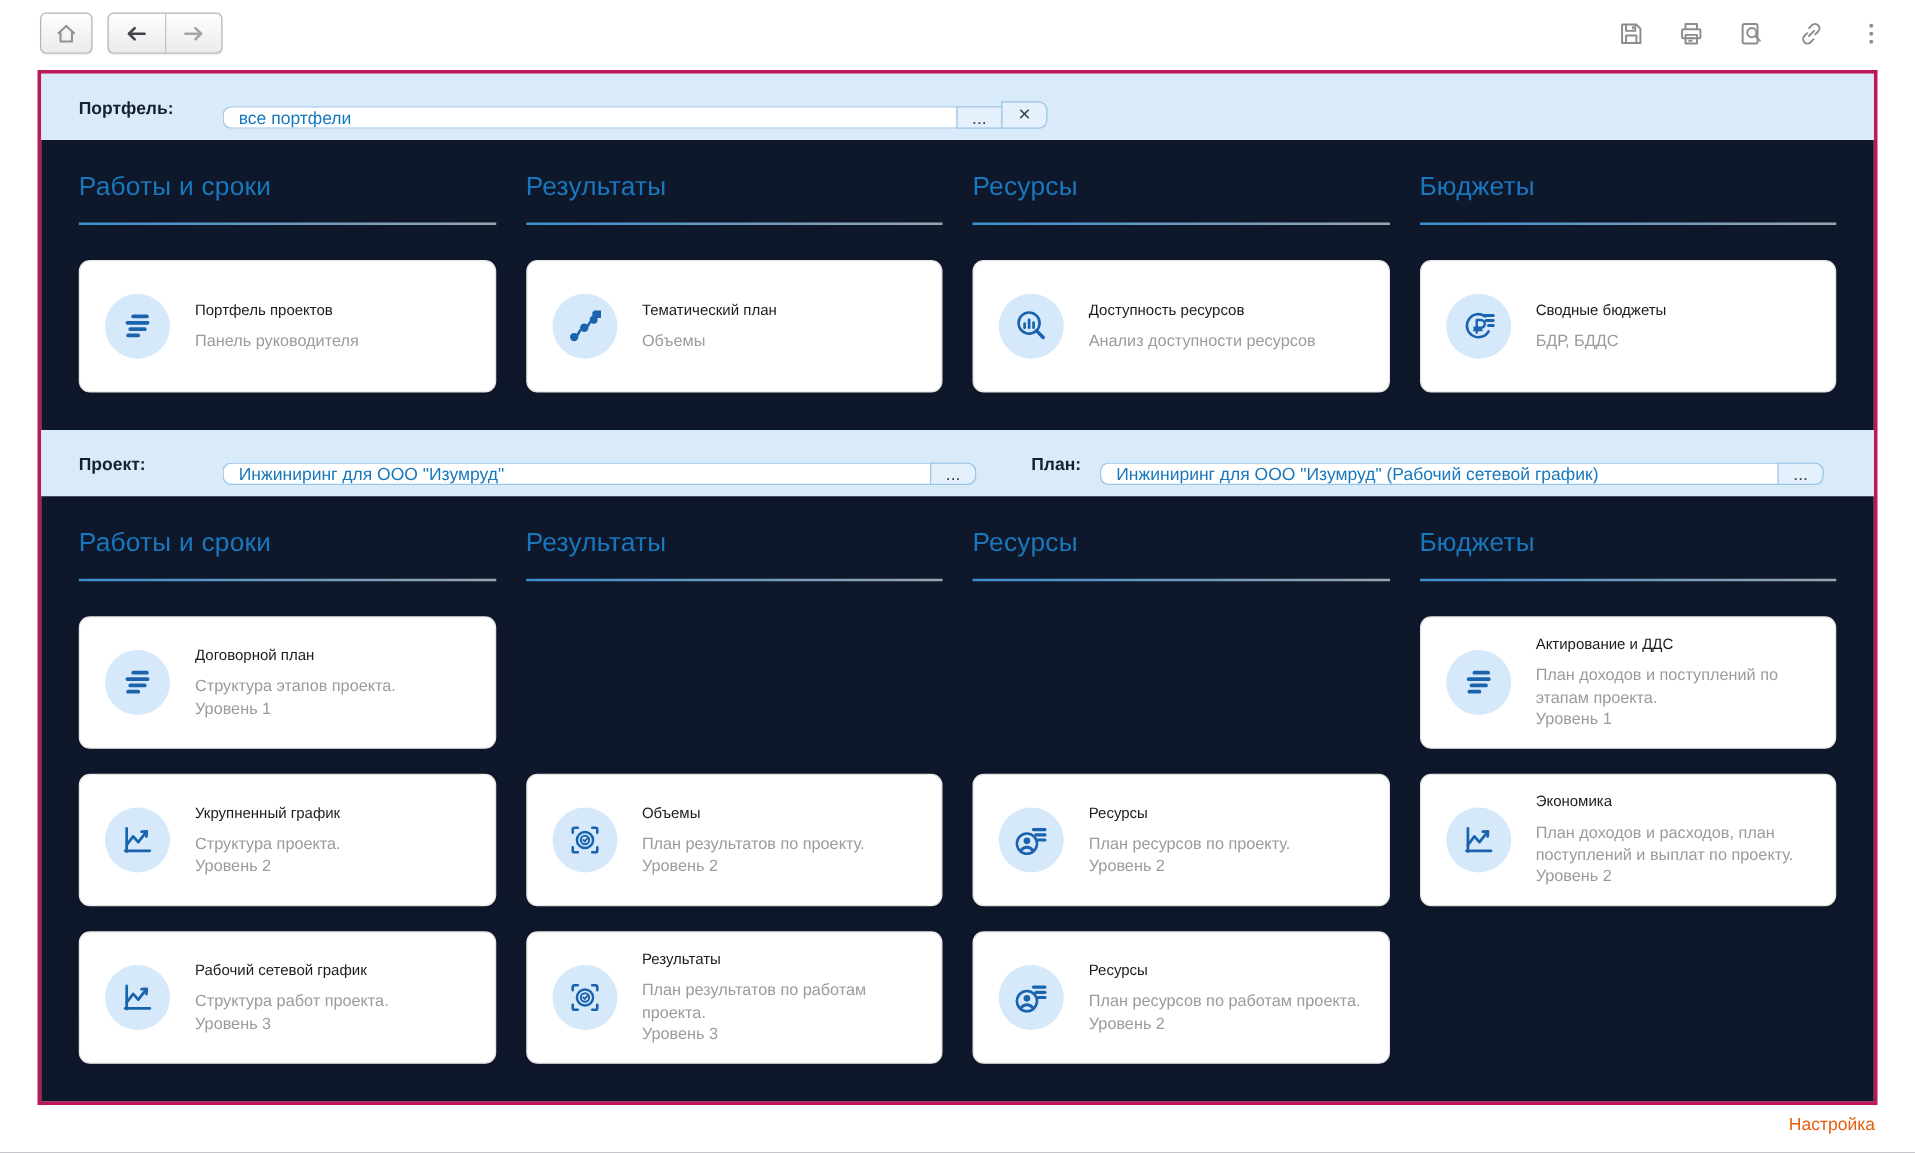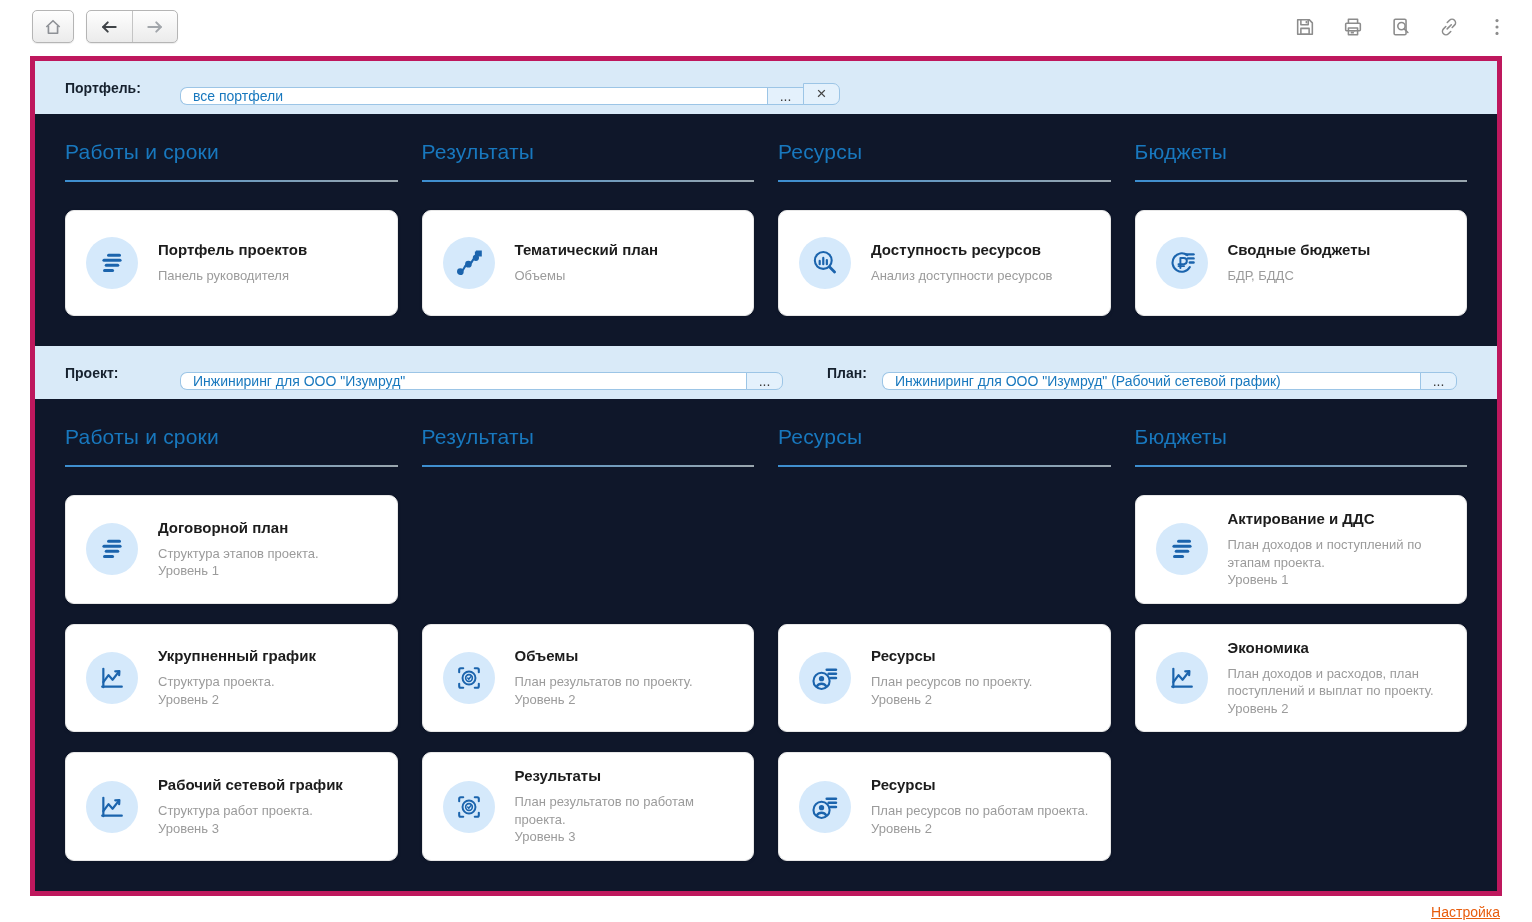--- a/index.html
+++ b/index.html
@@ -19,21 +19,21 @@
     cursor:pointer;
   }
   .home-btn { width:42px; }
   .nav-group { display:flex; margin-left:12px; width:92px; padding:0; }
   .nav-seg { flex:1; display:flex; align-items:center; justify-content:center; height:100%; }
   .nav-seg + .nav-seg { border-left:1px solid #c4c4c4; }
   .right-icons { margin-left:auto; display:flex; align-items:center; gap:26px; padding-top:6px; padding-right:6px; }
   .right-icons .ticon { width:22px; height:22px; cursor:pointer; display:block; }
 
   
-  .panel { margin:0 30px; border:5px solid #be185d; background:#fff; }
+  .panel { margin:0 30px; border:3px solid #be185d; background:#fff; }
 
   .filter-bar {
     background:#d9eaf8; display:flex; align-items:center;
     min-height:53px; padding:0 40px 0 30px;
   }
   .f-label { font-weight:bold; font-size:14px; color:#16212e; flex:none; }
   .f-label.w1 { width:115px; }
   .f-label.w2 { width:55px; margin-left:44px; }
   .input-group { display:flex; align-items:flex-end; height:34px; }
   .f-input {
@@ -62,26 +62,26 @@
     box-shadow:0 1px 4px rgba(0,0,0,.07);
     display:flex; align-items:center; gap:20px; padding:14px 20px;
     cursor:pointer;
   }
   .card-icon {
     flex:none; width:52px; height:52px; border-radius:50%;
     background:#d5e9fb; display:flex; align-items:center; justify-content:center;
   }
   .card-icon svg { width:30px; height:30px; display:block; }
   .card-text { min-width:0; }
-  .card-title { font-weight:bold; font-size:15px; color:#1c1c1c; margin-bottom:9px; }
+  .card-title { font-weight:normal; font-size:12px; color:#1c1c1c; margin-bottom:9px; }
   .card-subtitle { font-size:13px; color:#9b9b9b; line-height:1.35; white-space:pre-line; }
 
   
   .footer { margin:7px 32px 0; text-align:right; }
-  .settings-link { color:#e85d0d; font-size:14px; text-decoration:underline; cursor:pointer; }
+  .settings-link { color:#e85d0d; font-size:14px; cursor:pointer; }
 </style>
 </head>
 <body>
 
 <div class="toolbar">
   <div class="tb-btn home-btn">
     <svg width="20" height="20" viewBox="0 0 24 24" fill="none" stroke="#8e9196" stroke-width="2" stroke-linejoin="round">
       <path d="M4 12 L12 4.5 L20 12"></path>
         <path d="M6.5 10.5 V19.5 H17.5 V10.5"></path>
     </svg>

